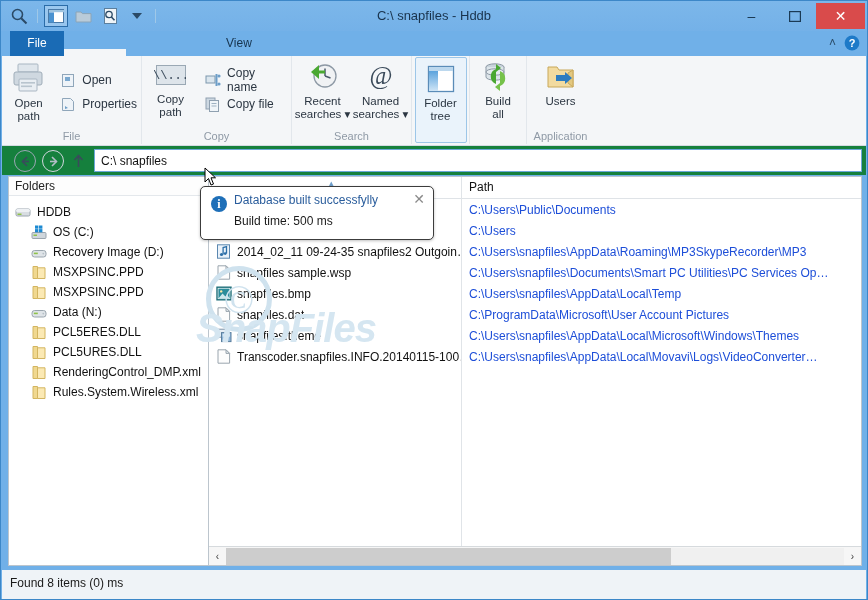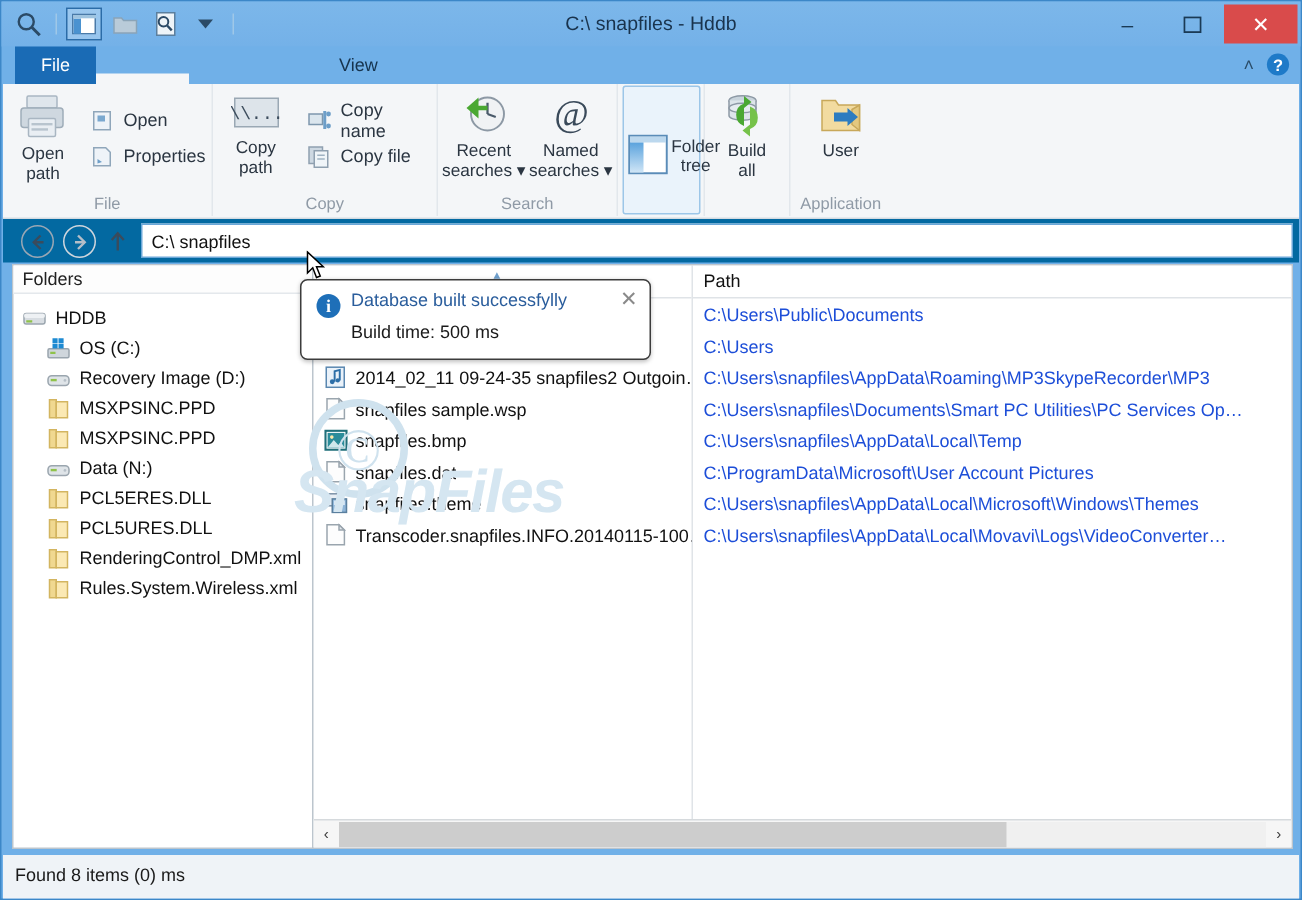--- a/index.html
+++ b/index.html
@@ -79,28 +79,28 @@
     width:58px; display:flex; flex-direction:column; align-items:center;
     padding-top:4px;
   }
   .big-btn .lbl { font-size:11.5px; color:#2b3642; text-align:center; line-height:13px; margin-top:3px; }
   .small-btn { display:flex; align-items:center; gap:6px; height:24px; padding:0 4px; }
   .small-btn .lbl { font-size:12px; color:#2b3642; }
   .stack { display:flex; flex-direction:column; justify-content:center; padding-left:2px; }
 
   .box-btn {
     width:52px; height:86px; border:1px solid #9cc6e8; background:#eaf3fb;
-    display:flex; flex-direction:row; align-items:center; padding-top:6px;
+    display:flex; flex-direction:column; align-items:center; padding-top:6px;
     border-radius:2px;
   }
 
   
   .addrbar {
     position:absolute; left:1px; top:145px; width:864px; height:29px;
-    background:#0369a1;
+    background:#15803d;
   }
   .navbtn {
     position:absolute; top:4px; width:22px; height:22px; border-radius:50%;
     border:1px solid #9aa7b4; display:flex; align-items:center; justify-content:center;
     font-size:13px; color:#3a4b5c;
   }
   .navbtn.dim { color:#b4bec8; border-color:#cfd6dd; }
   .upbtn {
     position:absolute; top:5px; left:66px; width:20px; height:20px;
     display:flex; align-items:center; justify-content:center; font-size:14px; color:#3a4b5c;
@@ -420,21 +420,21 @@
     <div class="rgroup" style="left:525px;width:67px;border-right:none;">
       <div class="rgroup-body" style="justify-content:center;">
         <div class="big-btn">
           <span>
             <svg width="32" height="30" viewBox="0 0 32 30">
               <path d="M3 5 L12 5 L14 8 L28 8 L28 25 L3 25 Z" fill="#f2dba0" stroke="#c8a85a"></path>
               <path d="M28 8 L28 25 L23 21 L23 11 Z" fill="#e3c880" stroke="#c8a85a"></path>
               <path d="M20 10 L20 13 L11 13 L11 19 L20 19 L20 22 L27 16 Z" fill="#2d7cc0"></path>
             </svg>
           </span>
-          <div class="lbl"><span>User</span></div>
+          <div class="lbl"><span>Users</span></div>
         </div>
       </div>
       <div class="rgroup-label">Application</div>
     </div>
   </div>
 
   <div class="addrbar">
     <div class="navbtn" style="left:12px;">
       <svg width="13" height="13" viewBox="0 0 13 13">
           <path d="M8 2 L3.5 6.5 L8 11" fill="none" stroke="#3a4b5c" stroke-width="1.6"></path>

